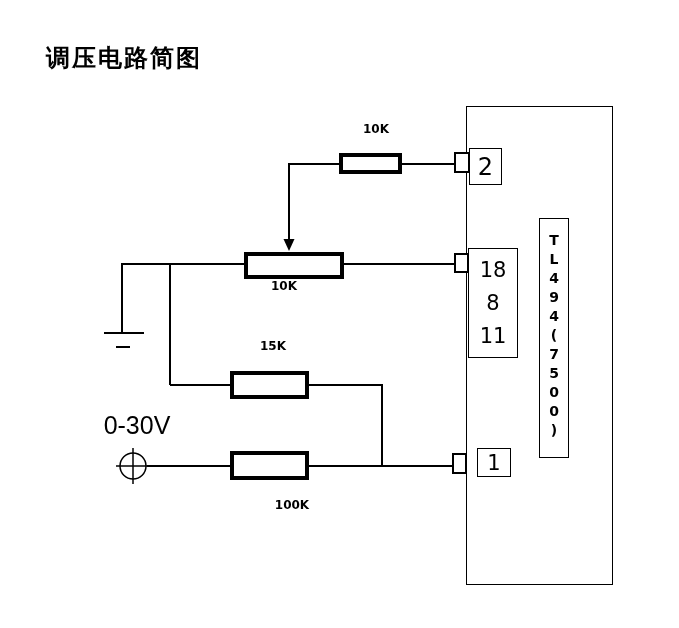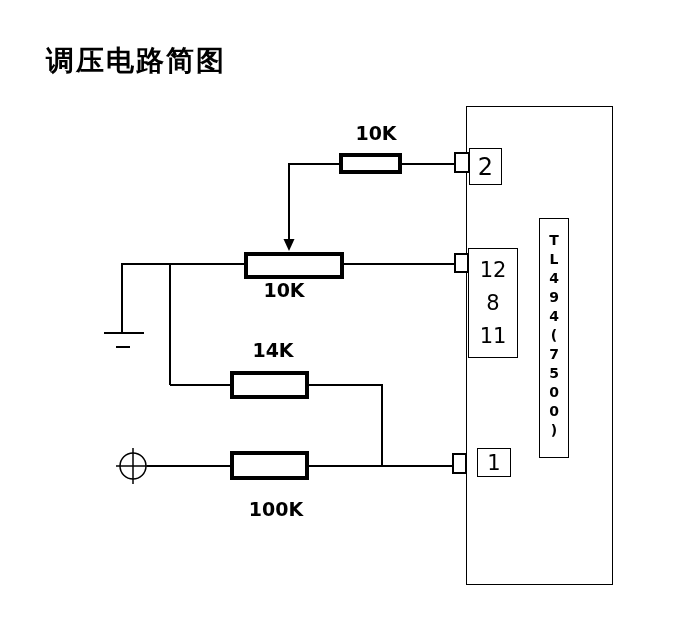--- a/index.html
+++ b/index.html
@@ -3,21 +3,21 @@
 <meta charset="utf-8">
 <style>
   html,body { margin:0; padding:0; background:#ffffff; }
   .canvas {
     position:relative; width:679px; height:628px; overflow:hidden;
     background:#ffffff; color:#000;
     font-family:"DejaVu Sans","Liberation Sans",sans-serif;
   }
   .title {
     position:absolute; left:46px; top:42px;
-    font-size:28px; font-weight:bold; letter-spacing:2px; white-space:nowrap;
+    font-size:24px; font-weight:bold; letter-spacing:2px; white-space:nowrap;
   }
   .ic-body {
     position:absolute; left:466px; top:106px; width:147px; height:479px;
     border:1.5px solid #000; box-sizing:border-box; background:transparent;
   }
   svg.wires { position:absolute; left:0; top:0; }
   .res {
     position:absolute; border:4px solid #000; background:#fff; box-sizing:border-box;
   }
   #r-top { left:339px; top:153px; width:63px;  height:21px; }
@@ -36,27 +36,27 @@
     display:flex; flex-direction:column; justify-content:space-evenly; align-items:center;
     font-size:21px;
   }
   #icname {
     position:absolute; left:539px; top:218px; width:30px; height:240px;
     border:1.2px solid #000; box-sizing:border-box; background:#fff;
     font-size:14px; font-weight:bold; text-align:center; padding-top:12px;
   }
   #icname div { line-height:19px; height:19px; }
   .lbl {
-    position:absolute; font-weight:bold; font-size:19px;
+    position:absolute; font-weight:bold; font-size:12px;
     transform:translateX(-50%); white-space:nowrap;
   }
   #lbl-rtop { left:376px; top:122px; }
   #lbl-pot  { left:284px; top:279px; }
   #lbl-mid  { left:273px; top:339px; }
-  #lbl-bot  { left:276px; top:498px; }
+  #lbl-bot  { left:292px; top:498px; }
   #lbl-input {
     position:absolute; left:137px; top:411px; transform:translateX(-50%);
     font-weight:normal; font-size:25px; white-space:nowrap;
     font-family:"Liberation Sans",sans-serif;
   }
 </style>
 </head>
 <body>
 
 <div class="canvas">
@@ -97,28 +97,29 @@
     <rect x="453" y="454" width="13" height="19" fill="#fff"></rect>
   </svg>
 
   <div class="res" id="r-top"></div>
   <div class="res" id="r-pot"></div>
   <div class="res" id="r-mid"></div>
   <div class="res" id="r-bot"></div>
 
   <div class="lbl" id="lbl-rtop">10K</div>
   <div class="lbl" id="lbl-pot">10K</div>
-  <div class="lbl" id="lbl-mid">14K</div>
+  <div class="lbl" id="lbl-mid">15K</div>
   <div class="lbl" id="lbl-bot">100K</div>
+  <div id="lbl-input">0-30V</div>
 
   <div class="pinbox" id="pin2">
     <span>2</span>
   </div>
   <div id="pingroup">
-    <div>12</div>
+    <div>18</div>
     <div>8</div>
     <div>11</div>
   </div>
   <div class="pinbox" id="pin1">
     <span>1</span>
   </div>
 
   <div id="icname">
       <div>T</div>
       <div>L</div>

